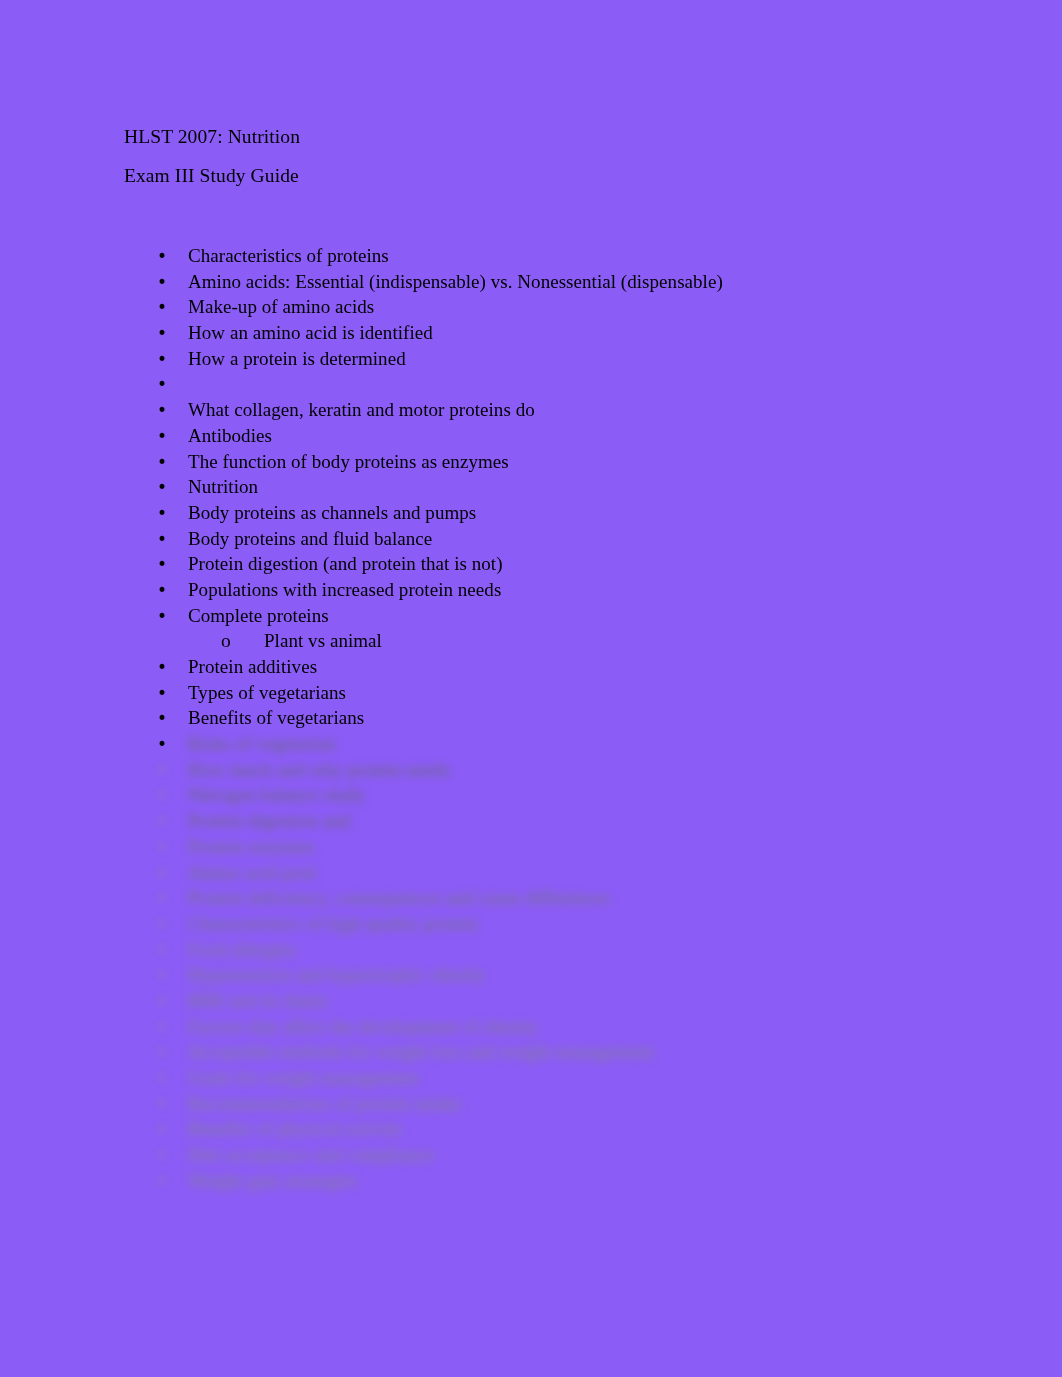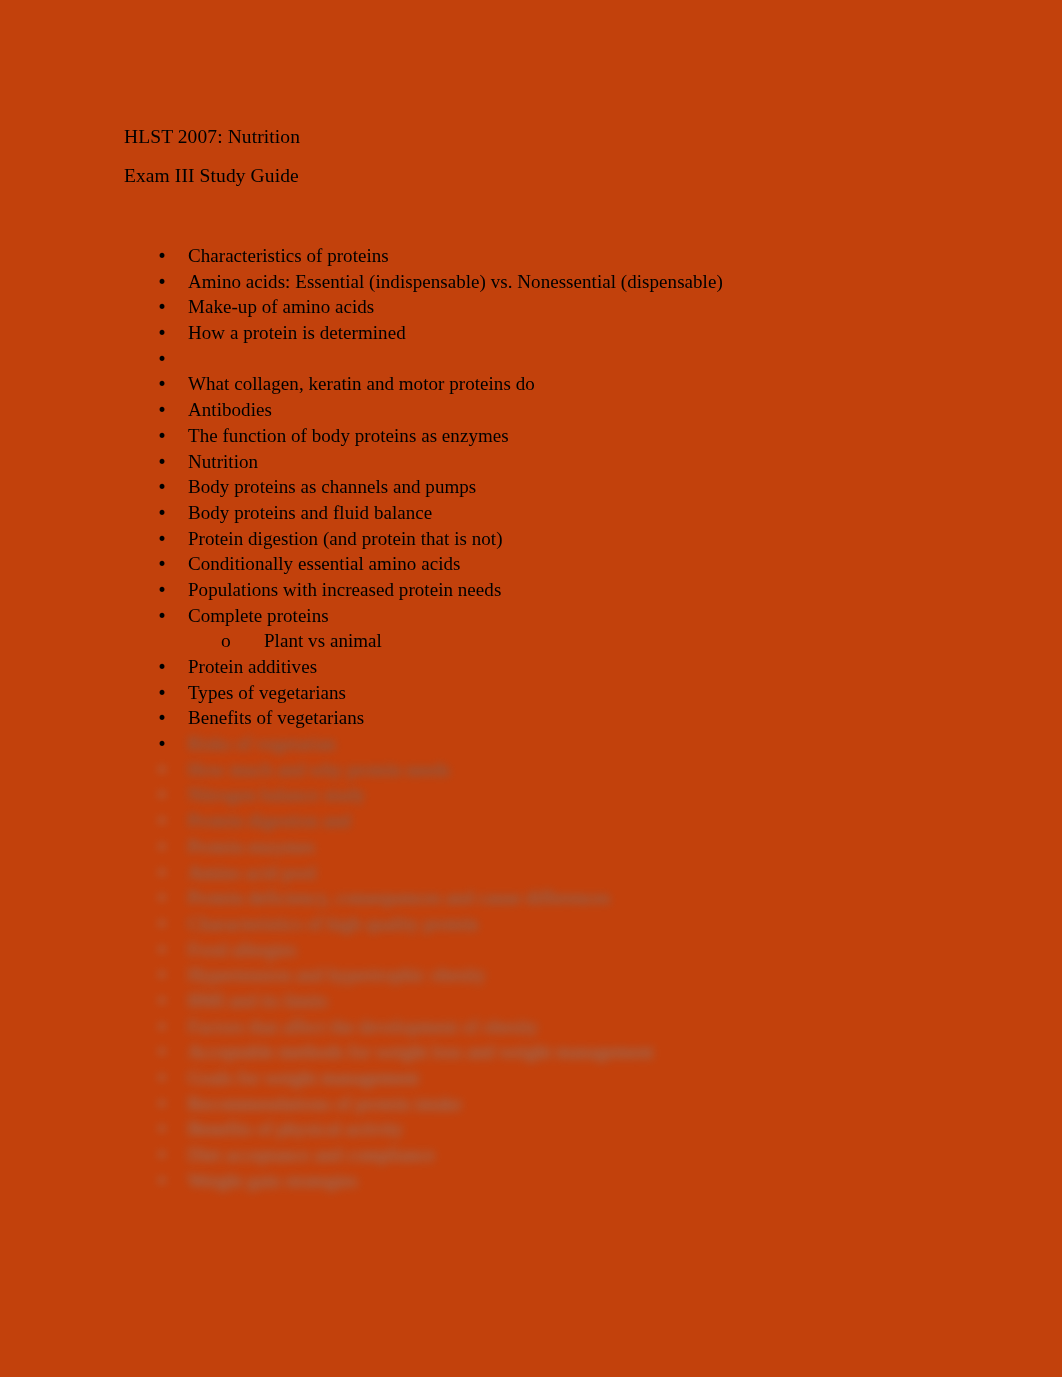--- a/index.html
+++ b/index.html
@@ -16,21 +16,21 @@
     font-family: "Liberation Serif", "DejaVu Serif", serif;
     color: #000000;
     -webkit-font-smoothing: antialiased;
   }
 
   .page {
     position: absolute;
     left: 0; top: 0;
     width: 1062px;
     height: 1377px;
-    background: #c2410c;
+    background: #8b5cf6;
   }
 
   
   .header-block {
     position: absolute;
     left: 124px;
     top: 125px;
     width: 820px;
   }
   .para {
@@ -130,20 +130,24 @@
       <li class="li">
         <span class="marker dot"></span>
         <span class="txt">Amino acids: Essential (indispensable) vs. Nonessential (dispensable)</span>
       </li>
       <li class="li">
         <span class="marker dot"></span>
         <span class="txt">Make-up of amino acids</span>
       </li>
       <li class="li">
         <span class="marker dot"></span>
+        <span class="txt">How an amino acid is identified</span>
+      </li>
+      <li class="li">
+        <span class="marker dot"></span>
         <span class="txt">How a protein is determined</span>
       </li>
       <li class="li">
         <span class="marker dot"></span>
       </li>
       <li class="li">
         <span class="marker dot"></span>
         <span class="txt">What collagen, keratin and motor proteins do</span>
       </li>
       <li class="li">
@@ -162,24 +166,20 @@
         <span class="marker dot"></span>
         <span class="txt">Body proteins as channels and pumps</span>
       </li>
       <li class="li">
         <span class="marker dot"></span>
         <span class="txt">Body proteins and fluid balance</span>
       </li>
       <li class="li">
         <span class="marker dot"></span>
         <span class="txt">Protein digestion (and protein that is not)</span>
-      </li>
-      <li class="li">
-        <span class="marker dot"></span>
-        <span class="txt">Conditionally essential amino acids</span>
       </li>
       <li class="li">
         <span class="marker dot"></span>
         <span class="txt">Populations with increased protein needs</span>
       </li>
       <li class="li">
         <span class="marker dot"></span>
         <span class="txt">Complete proteins</span>
       </li>
       <li class="li sub">

